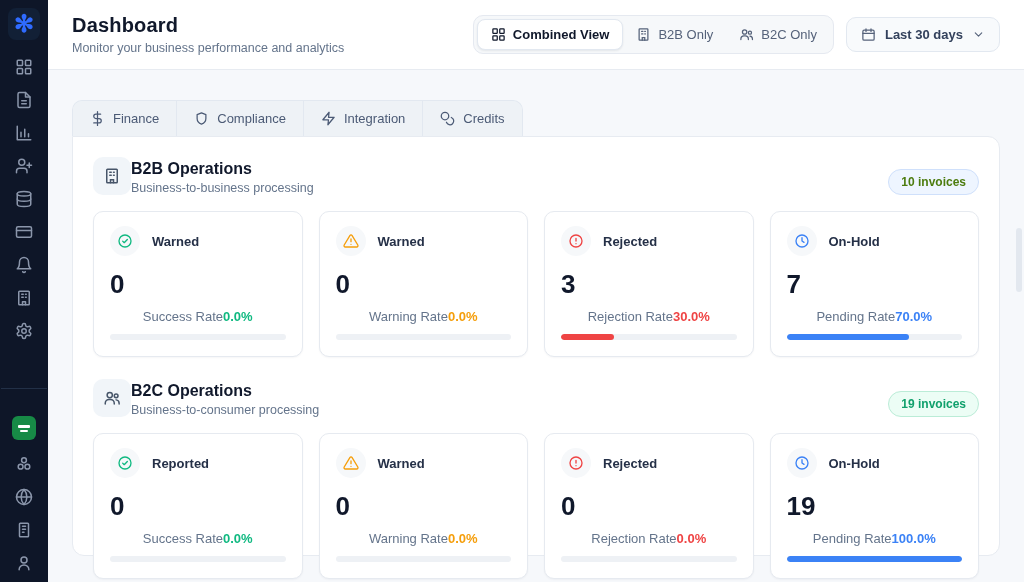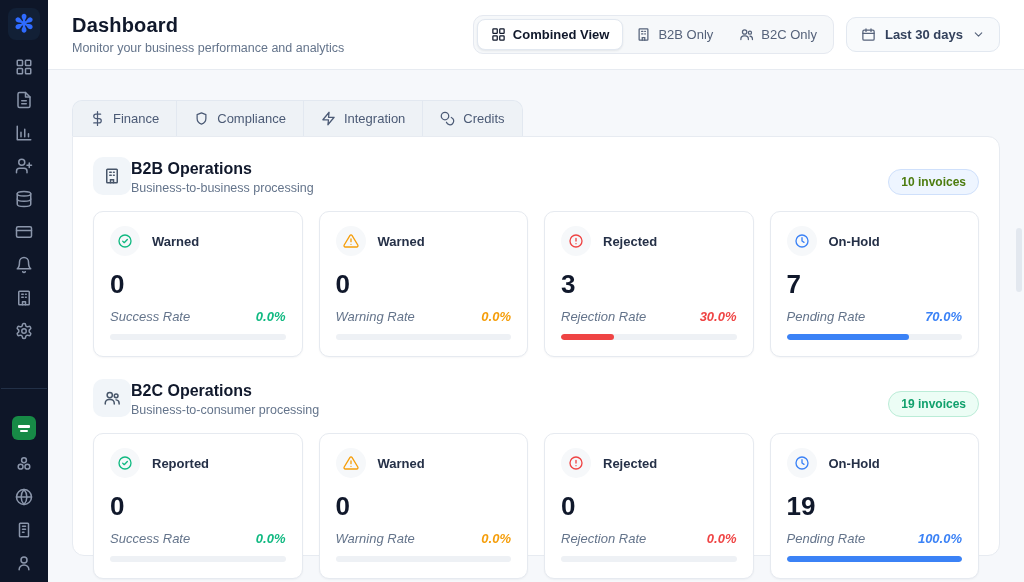--- a/index.html
+++ b/index.html
@@ -50,21 +50,21 @@
   .badge-blue { background:#eef5ff; color:#4d7c0f; border-color:#cfe0fb; }
   .badge-green { background:#ecfdf5; color:#10a06c; border-color:#bbecd7; }
 
   .cards { display:grid; grid-template-columns:repeat(4,1fr); gap:16px; margin-bottom:22px; }
   .card { background:#ffffff; border:1px solid #e6eaf0; border-radius:10px; padding:14px 16px 16px; box-shadow:0 1px 2px rgba(15,23,42,.04); }
   .card-head { display:flex; align-items:center; gap:12px; }
   .chip { width:30px; height:30px; border-radius:50%; background:#f6f8fa; display:flex; align-items:center; justify-content:center; }
   .chip svg { width:16px; height:16px; color:var(--tone); }
   .card-label { font-size:13px; font-weight:700; color:#253047; }
   .card-value { font-size:26px; font-weight:700; color:#10182b; margin:13px 0 9px; }
-  .rate-row { display:flex; align-items:center; justify-content:space-between; font-size:13px;font-style:italic; }
+  .rate-row { display:flex; align-items:center; justify-content:center; font-size:13px; }
   .rate-label { color:#64748b; }
   .rate-value { font-weight:700; color:var(--tone); }
   .bar { margin-top:10px; height:6px; border-radius:4px; background:#eef1f5; overflow:hidden; }
   .bar-fill { height:100%; border-radius:4px; background:var(--tone); width:0; }
 
   .tone-green { --tone:#10b981; }
   .tone-amber { --tone:#f59e0b; }
   .tone-red   { --tone:#ef4444; }
   .tone-blue  { --tone:#3b82f6; }
 

